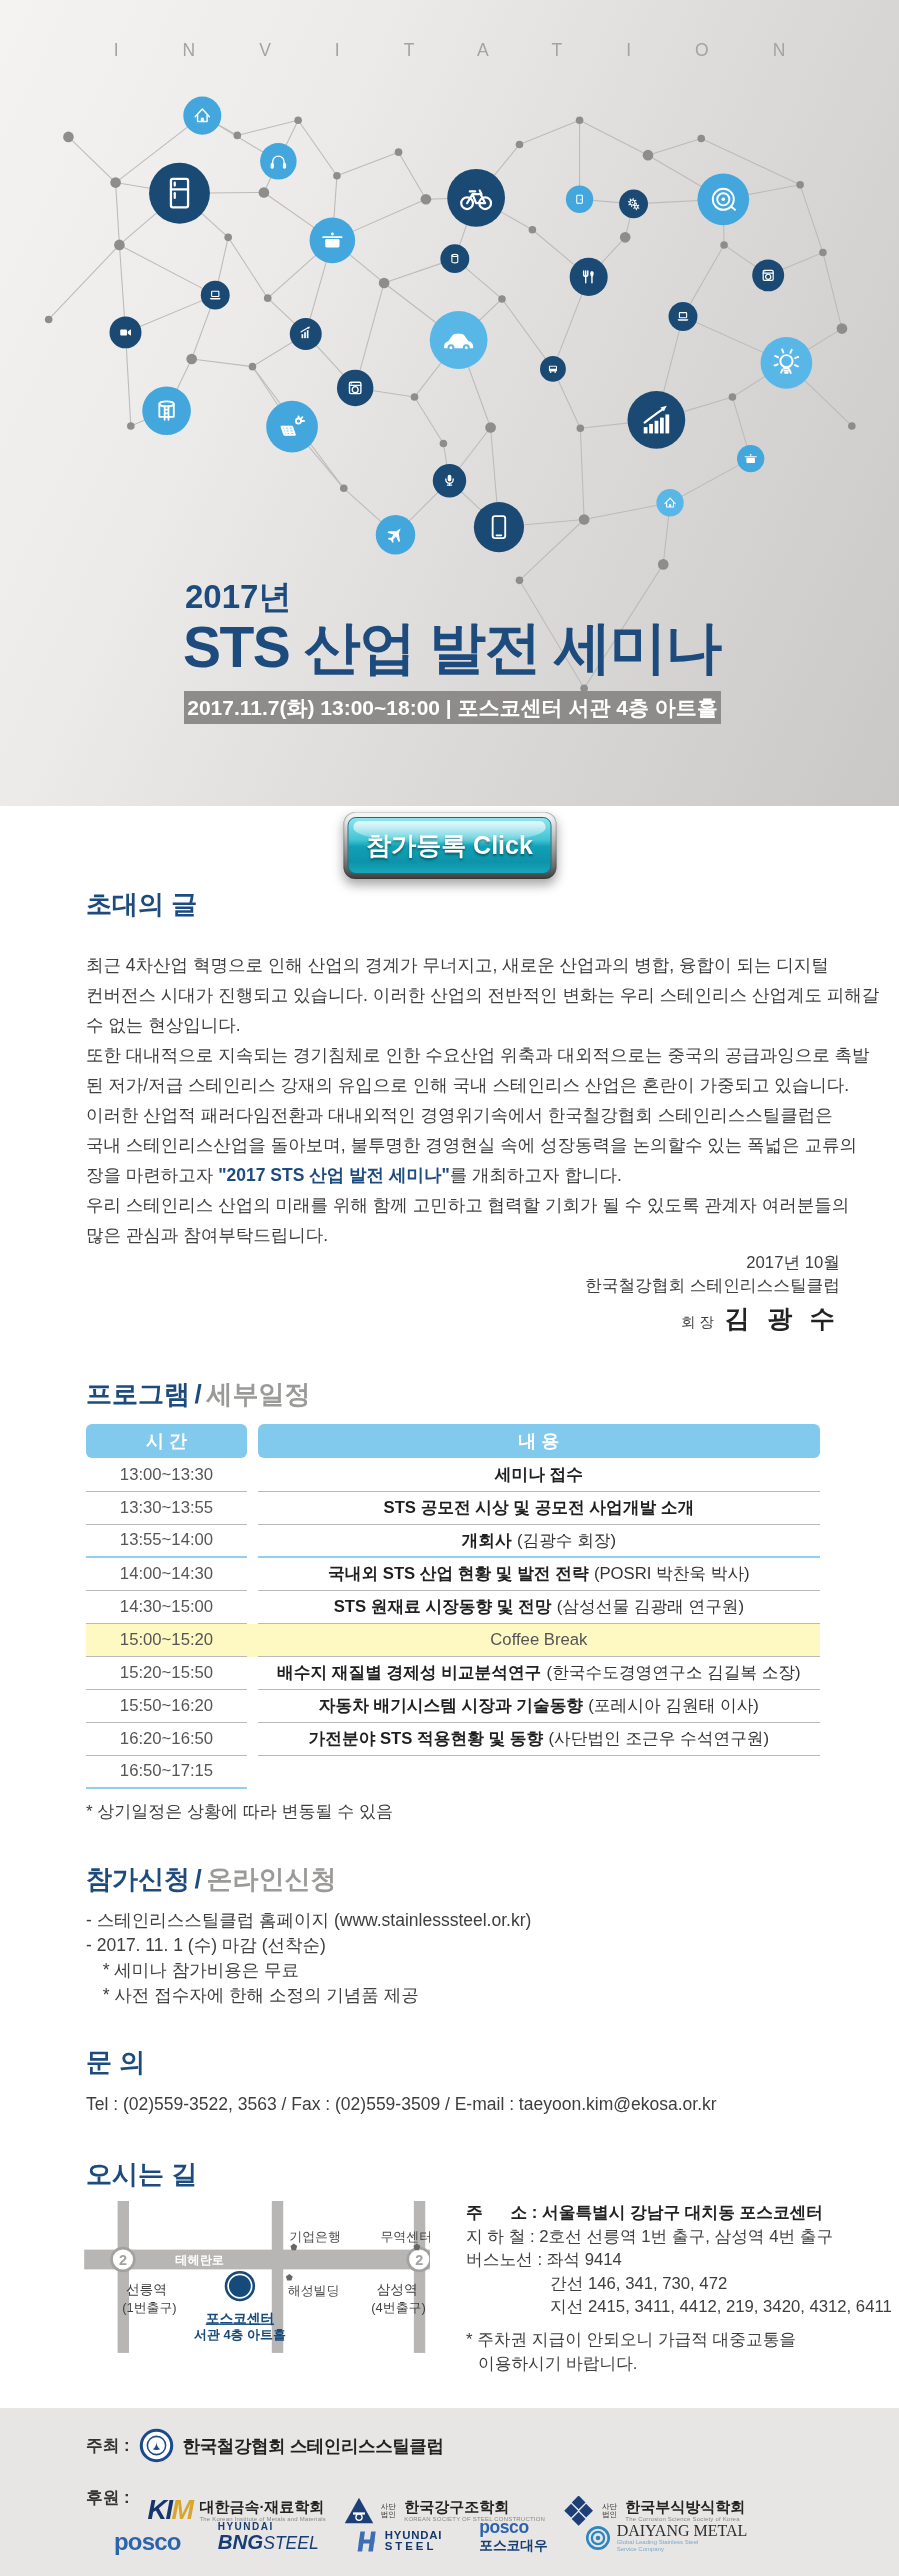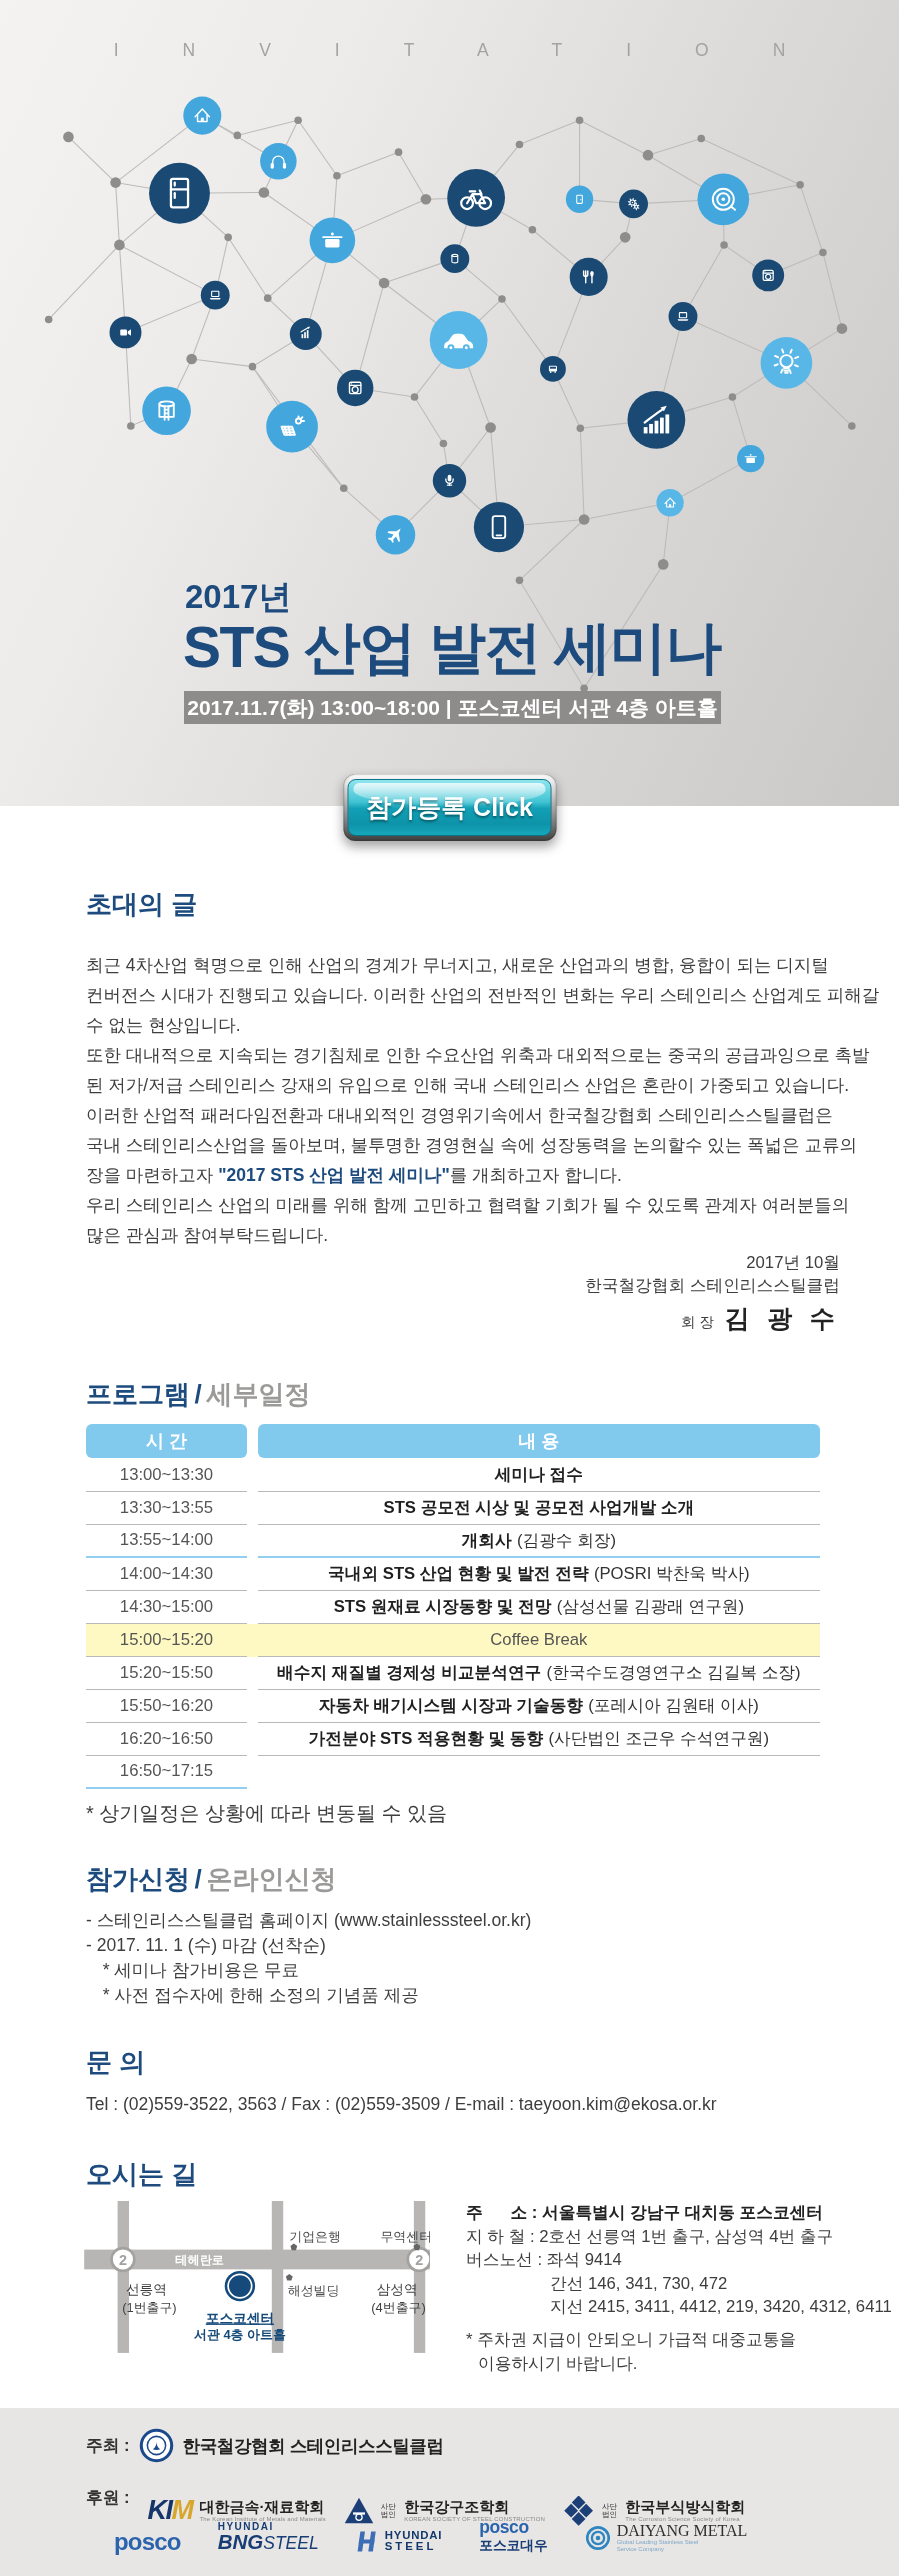--- a/index.html
+++ b/index.html
@@ -9,21 +9,21 @@
   
   .hero-bg { position:absolute; top:0; left:0; width:899px; height:806px;
              background:linear-gradient(115deg,#f4f3f2 0%,#eceBe9 30%,#dcdbd9 60%,#c9c8c6 100%); }
   .invitation { position:absolute; top:40px; left:0; right:-64px; text-align:center;
                 font-size:17.5px; color:#a4a3a2; letter-spacing:64px; font-weight:400; }
   #net { position:absolute; top:0; left:0; }
   .hero-year  { position:absolute; left:185px; top:575px; font-size:33px; font-weight:bold; color:#1d4b7e; }
   .hero-title { position:absolute; left:183px; top:610px; font-size:57px; font-weight:bold; color:#1d4b7e; letter-spacing:-1.5px; white-space:nowrap; }
   .datebar { position:absolute; left:184px; top:691px; width:537px; height:33px; background:#8d8c8b;
              color:#ffffff; font-size:21px; font-weight:bold; line-height:33px; text-align:center; white-space:nowrap; }
-  .btn-wrap { position:absolute; top:774px; left:50%; transform:translateX(-50%);
+  .btn-wrap { position:absolute; top:812px; left:50%; transform:translateX(-50%);
               width:213px; height:67px; border-radius:12px; box-sizing:border-box; padding:4.6px;
               background:linear-gradient(180deg,#fdfdfd 0%,#c2c2c2 35%,#6e6e6e 80%,#3c3c3c 100%);
               box-shadow:0 5.3px 10.7px rgba(0,0,0,.35), inset 0 0 1.5px #222; cursor:pointer; }
   .btn-inner { position:relative; width:100%; height:100%; border-radius:8.4px; box-sizing:border-box;
                border:0.8px solid #0a7487; display:flex; align-items:center; justify-content:center;
                background:linear-gradient(180deg,#8fe5ee 0%,#40c3d3 40%,#129fb5 52%,#0d93a9 80%,#17a7bb 100%);
                color:#fff; font-size:25px; font-weight:bold; text-shadow:0 1.5px 2.3px rgba(0,0,0,.4); white-space:nowrap; }
   .btn-inner::before { content:""; position:absolute; top:3px; left:5.3px; right:5.3px; height:42%;
                border-radius:6.8px 6.8px 60% 60% / 6.8px 6.8px 80% 80%;
                background:linear-gradient(180deg,rgba(255,255,255,.8),rgba(255,255,255,.05)); }
@@ -54,21 +54,21 @@
   .p-row { display:flex; height:33px; }
   .p-row .cell { box-sizing:border-box; height:100%; display:flex; align-items:center; justify-content:center;
                  border-bottom:0.8px solid #bab9b8; }
   .p-row .time { width:161px; font-size:16.7px; color:#555; }
   .p-row .body { flex:1; font-size:16.7px; color:#1f1f1f; white-space:nowrap; }
   .p-row .t { font-weight:bold; }
   .p-row .sp { font-weight:normal; color:#333; margin-left:5.3px; }
   .p-row.blue .cell { border-bottom:2.3px solid #92cef0; }
   .p-row.coffee .cell, .p-row.coffee .gap { background:#fef9c3; }
   .p-row.coffee .t { font-weight:normal; color:#555; }
-  .p-note { position:absolute; left:86px; top:1800px; font-size:20px; color:#3e3e3e; }
+  .p-note { position:absolute; left:86px; top:1800px; font-size:17px; color:#3e3e3e; }
 
   
   .apply-list { position:absolute; left:86px; top:1908px; font-size:17.5px; color:#3e3e3e; }
   .apply-list div { line-height:25px; white-space:nowrap; }
   .apply-list .ind { padding-left:16.7px; }
 
   
   .contact-line { position:absolute; left:86px; top:2094px; font-size:17.5px; color:#3e3e3e; white-space:nowrap; }
 
   

